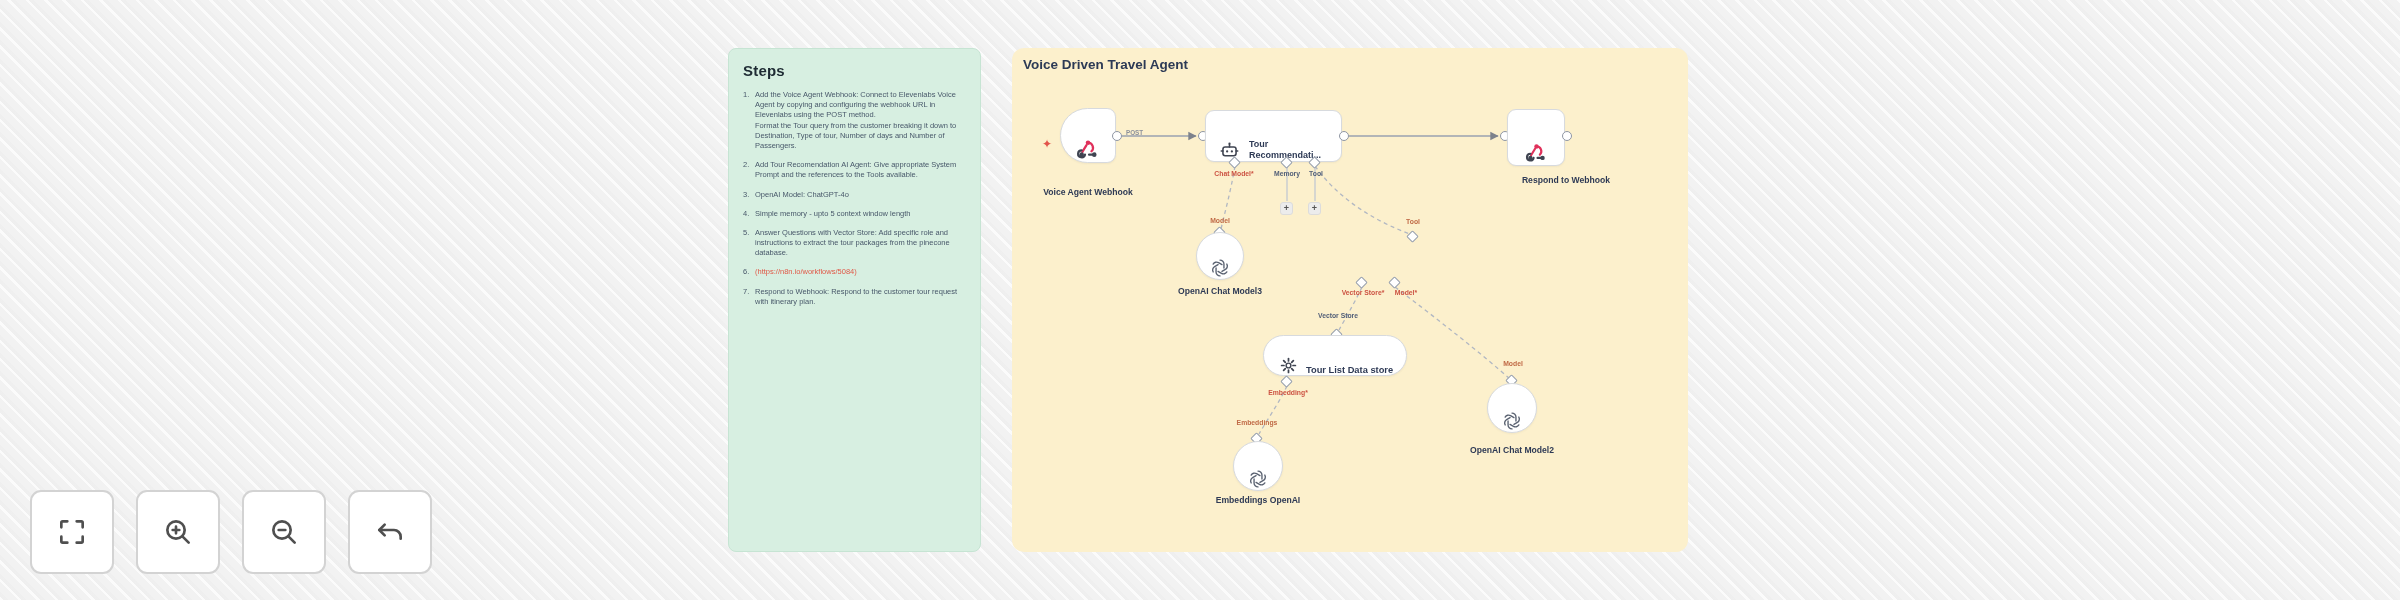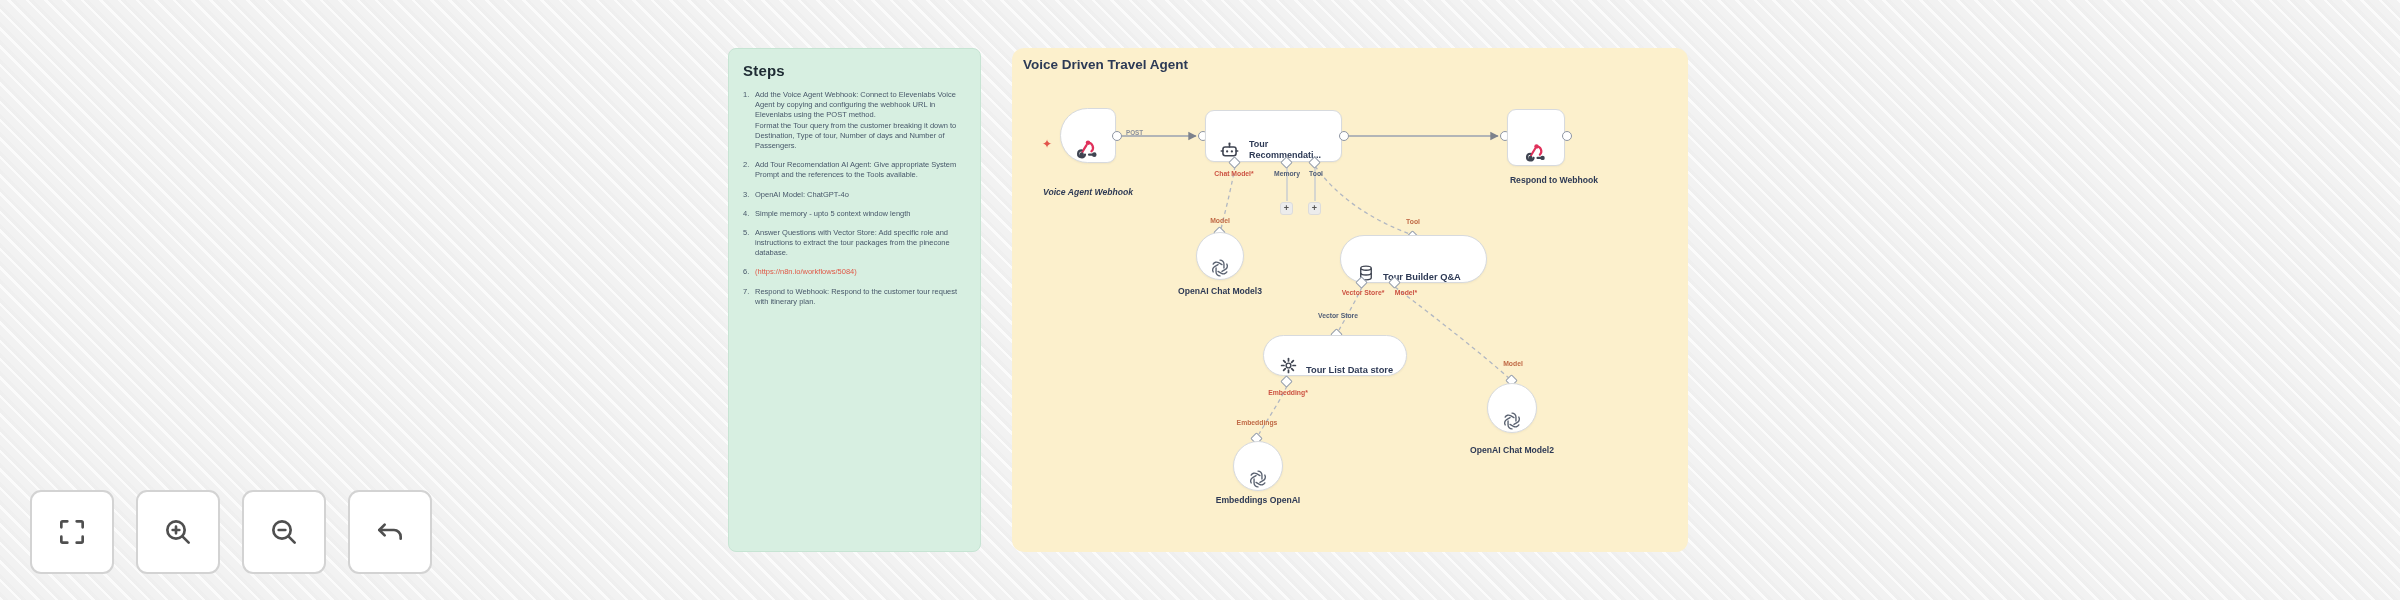--- a/index.html
+++ b/index.html
@@ -154,21 +154,21 @@
         <path d="M10.6 8.4 L6.8 14.6" stroke="#e0315b" stroke-width="2.1"></path>
         <path d="M9.2 17.2 a3.2 3.2 0 1 1 -3.1 -4" stroke="#3f4451" stroke-width="2.1"></path>
         <path d="M13 17.2 h4.6" stroke="#3f4451" stroke-width="2.1"></path>
       </g>
       <circle cx="12" cy="6.2" r="2.1" fill="#e0315b"></circle>
       <circle cx="6.2" cy="17.2" r="2.1" fill="#3f4451"></circle>
       <circle cx="17.8" cy="17.2" r="2.1" fill="#3f4451"></circle>
     </svg>
   </div>
   <div class="dot" style="left:100px; top:83px;"></div>
-  <div class="node-label" style="left:76px; top:139px;font-style:italic;">Voice Agent Webhook</div>
+  <div class="node-label" style="left:76px; top:139px;">Voice Agent Webhook</div>
   <div class="wire-label" style="left:114px; top:81px;">POST</div>
 
   <div class="dot" style="left:186px; top:83px;"></div>
   <div class="node" style="left:193px; top:62px; width:137px; height:52px; justify-content:flex-start; padding-left:13px;">
     <svg width="21" height="21" viewBox="0 0 24 24" style="flex:0 0 auto;">
       <g stroke="#3f4451" fill="none" stroke-width="1.8" stroke-linecap="round">
         <rect x="4.5" y="8" width="15" height="10" rx="2.6"></rect>
         <path d="M12 8 V5.2"></path>
         <path d="M4.5 12.5 H2.6 M19.5 12.5 H21.4"></path>
       </g>
@@ -196,50 +196,40 @@
         <path d="M10.6 8.4 L6.8 14.6" stroke="#e0315b" stroke-width="2.1"></path>
         <path d="M9.2 17.2 a3.2 3.2 0 1 1 -3.1 -4" stroke="#3f4451" stroke-width="2.1"></path>
         <path d="M13 17.2 h4.6" stroke="#3f4451" stroke-width="2.1"></path>
       </g>
       <circle cx="12" cy="6.2" r="2.1" fill="#e0315b"></circle>
       <circle cx="6.2" cy="17.2" r="2.1" fill="#3f4451"></circle>
       <circle cx="17.8" cy="17.2" r="2.1" fill="#3f4451"></circle>
     </svg>
   </div>
   <div class="dot" style="left:550px; top:83px;"></div>
-  <div class="node-label" style="left:520px; top:127px;padding-left:44px;">Respond to Webhook</div>
+  <div class="node-label" style="left:532px; top:127px;padding-left:44px;">Respond to Webhook</div>
 
   <div class="conn-label orange" style="left:208px; top:169px;">Model</div>
   <div class="diamond" style="left:203px; top:180px;"></div>
   <div class="circle-node" style="left:184px; top:184px; width:48px; height:48px;">
     <svg width="22" height="22" viewBox="0 0 24 24">
       <g stroke="#5b6372" stroke-width="1.5" fill="none" stroke-linecap="round">
         <path d="M12 3.4 a4.3 4.3 0 0 1 4.3 4.3 v4.3"></path>
         <path d="M12 3.4 a4.3 4.3 0 0 1 4.3 4.3 v4.3" transform="rotate(60 12 12)"></path>
         <path d="M12 3.4 a4.3 4.3 0 0 1 4.3 4.3 v4.3" transform="rotate(120 12 12)"></path>
         <path d="M12 3.4 a4.3 4.3 0 0 1 4.3 4.3 v4.3" transform="rotate(180 12 12)"></path>
         <path d="M12 3.4 a4.3 4.3 0 0 1 4.3 4.3 v4.3" transform="rotate(240 12 12)"></path>
         <path d="M12 3.4 a4.3 4.3 0 0 1 4.3 4.3 v4.3" transform="rotate(300 12 12)"></path>
       </g>
     </svg>
   </div>
   <div class="node-label" style="left:208px; top:238px;">OpenAI Chat Model3</div>
 
   <div class="conn-label orange" style="left:401px; top:170px;">Tool</div>
   <div class="diamond" style="left:396px; top:184px;"></div>
-  <div class="pill" style="left:328px; top:187px; width:147px; height:48px; padding-left:16px;">
-    <svg width="18" height="18" viewBox="0 0 24 24">
-      <g stroke="#3f4451" fill="none" stroke-width="1.8">
-        <ellipse cx="12" cy="5.6" rx="7" ry="2.7"></ellipse>
-        <path d="M5 5.6 v12.8 c0 1.5 3.1 2.7 7 2.7 s7 -1.2 7 -2.7 V5.6"></path>
-        <path d="M5 12 c0 1.5 3.1 2.7 7 2.7 s7 -1.2 7 -2.7"></path>
-      </g>
-    </svg>
-    <div class="pill-text">Tour Builder Q&amp;A</div>
-  </div>
   <div class="diamond" style="left:345px; top:230px;"></div>
   <div class="diamond" style="left:378px; top:230px;"></div>
   <div class="conn-label red" style="left:351px; top:241px;">Vector Store*</div>
   <div class="conn-label red" style="left:394px; top:241px;">Model*</div>
 
   <div class="conn-label" style="left:326px; top:264px;">Vector Store</div>
   <div class="diamond" style="left:320px; top:282px;"></div>
   <div class="pill" style="left:251px; top:287px; width:144px; height:41px; padding-left:15px;">
     <svg width="19" height="19" viewBox="0 0 24 24">
       <g fill="#3f4451">

